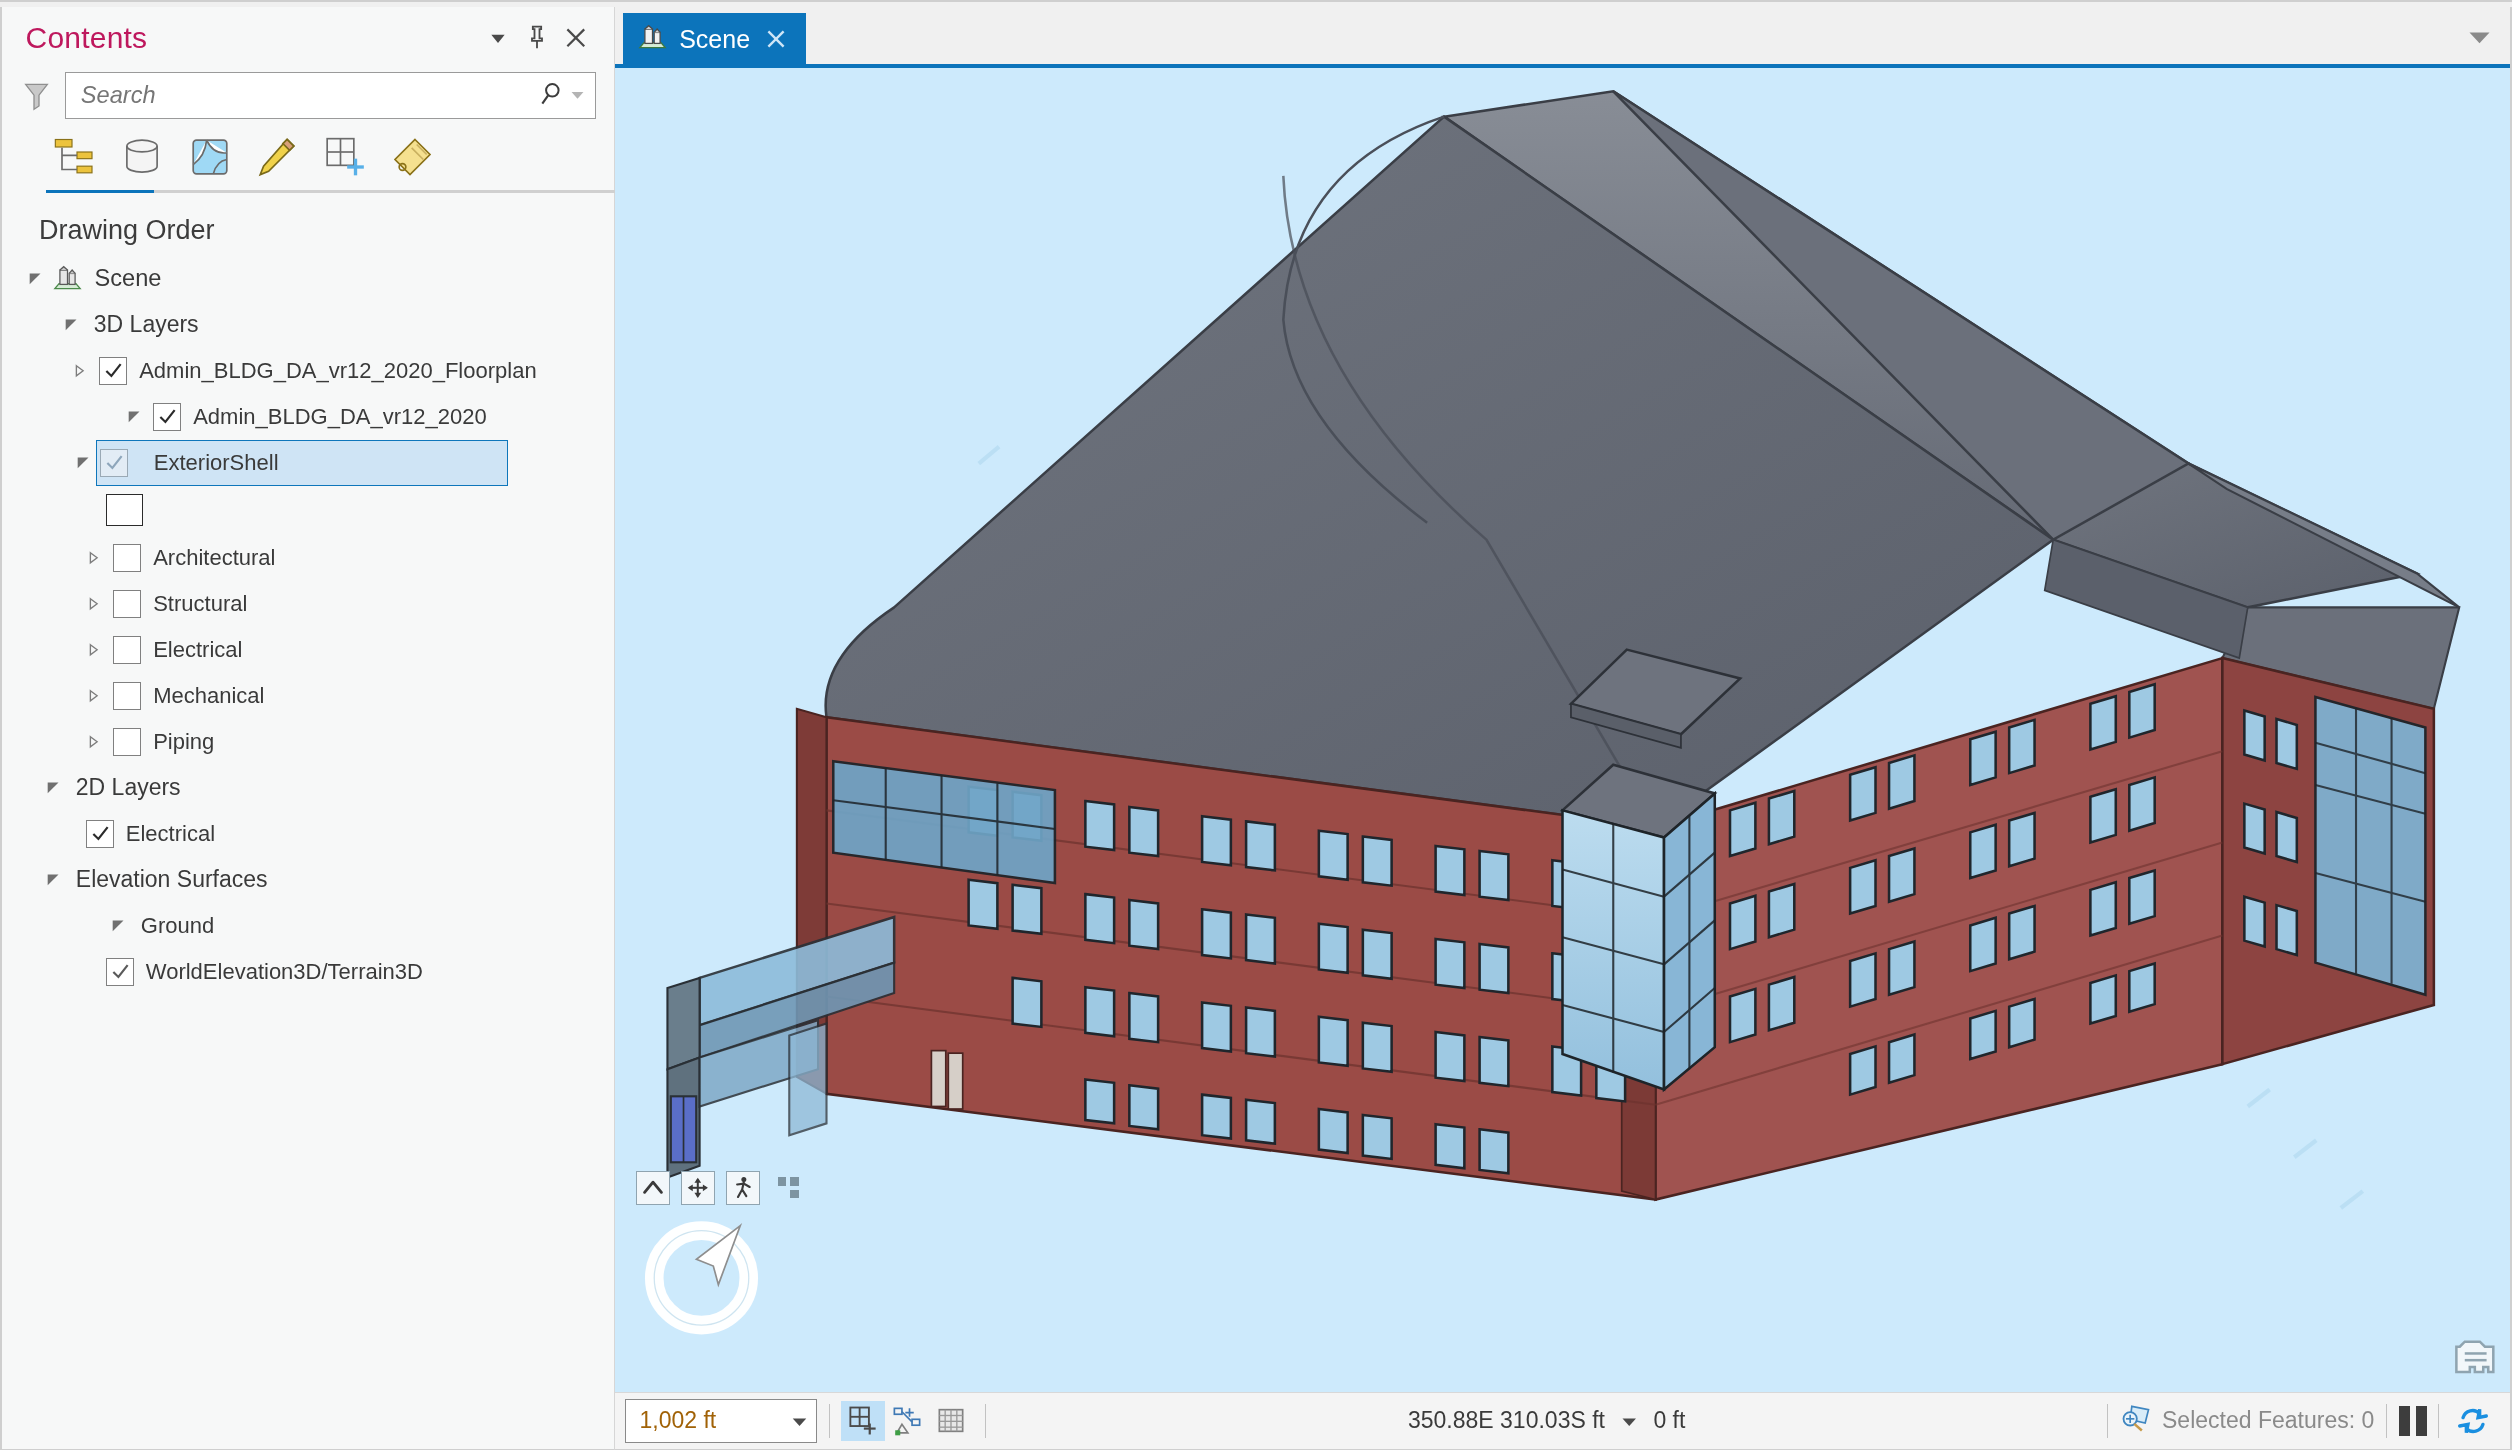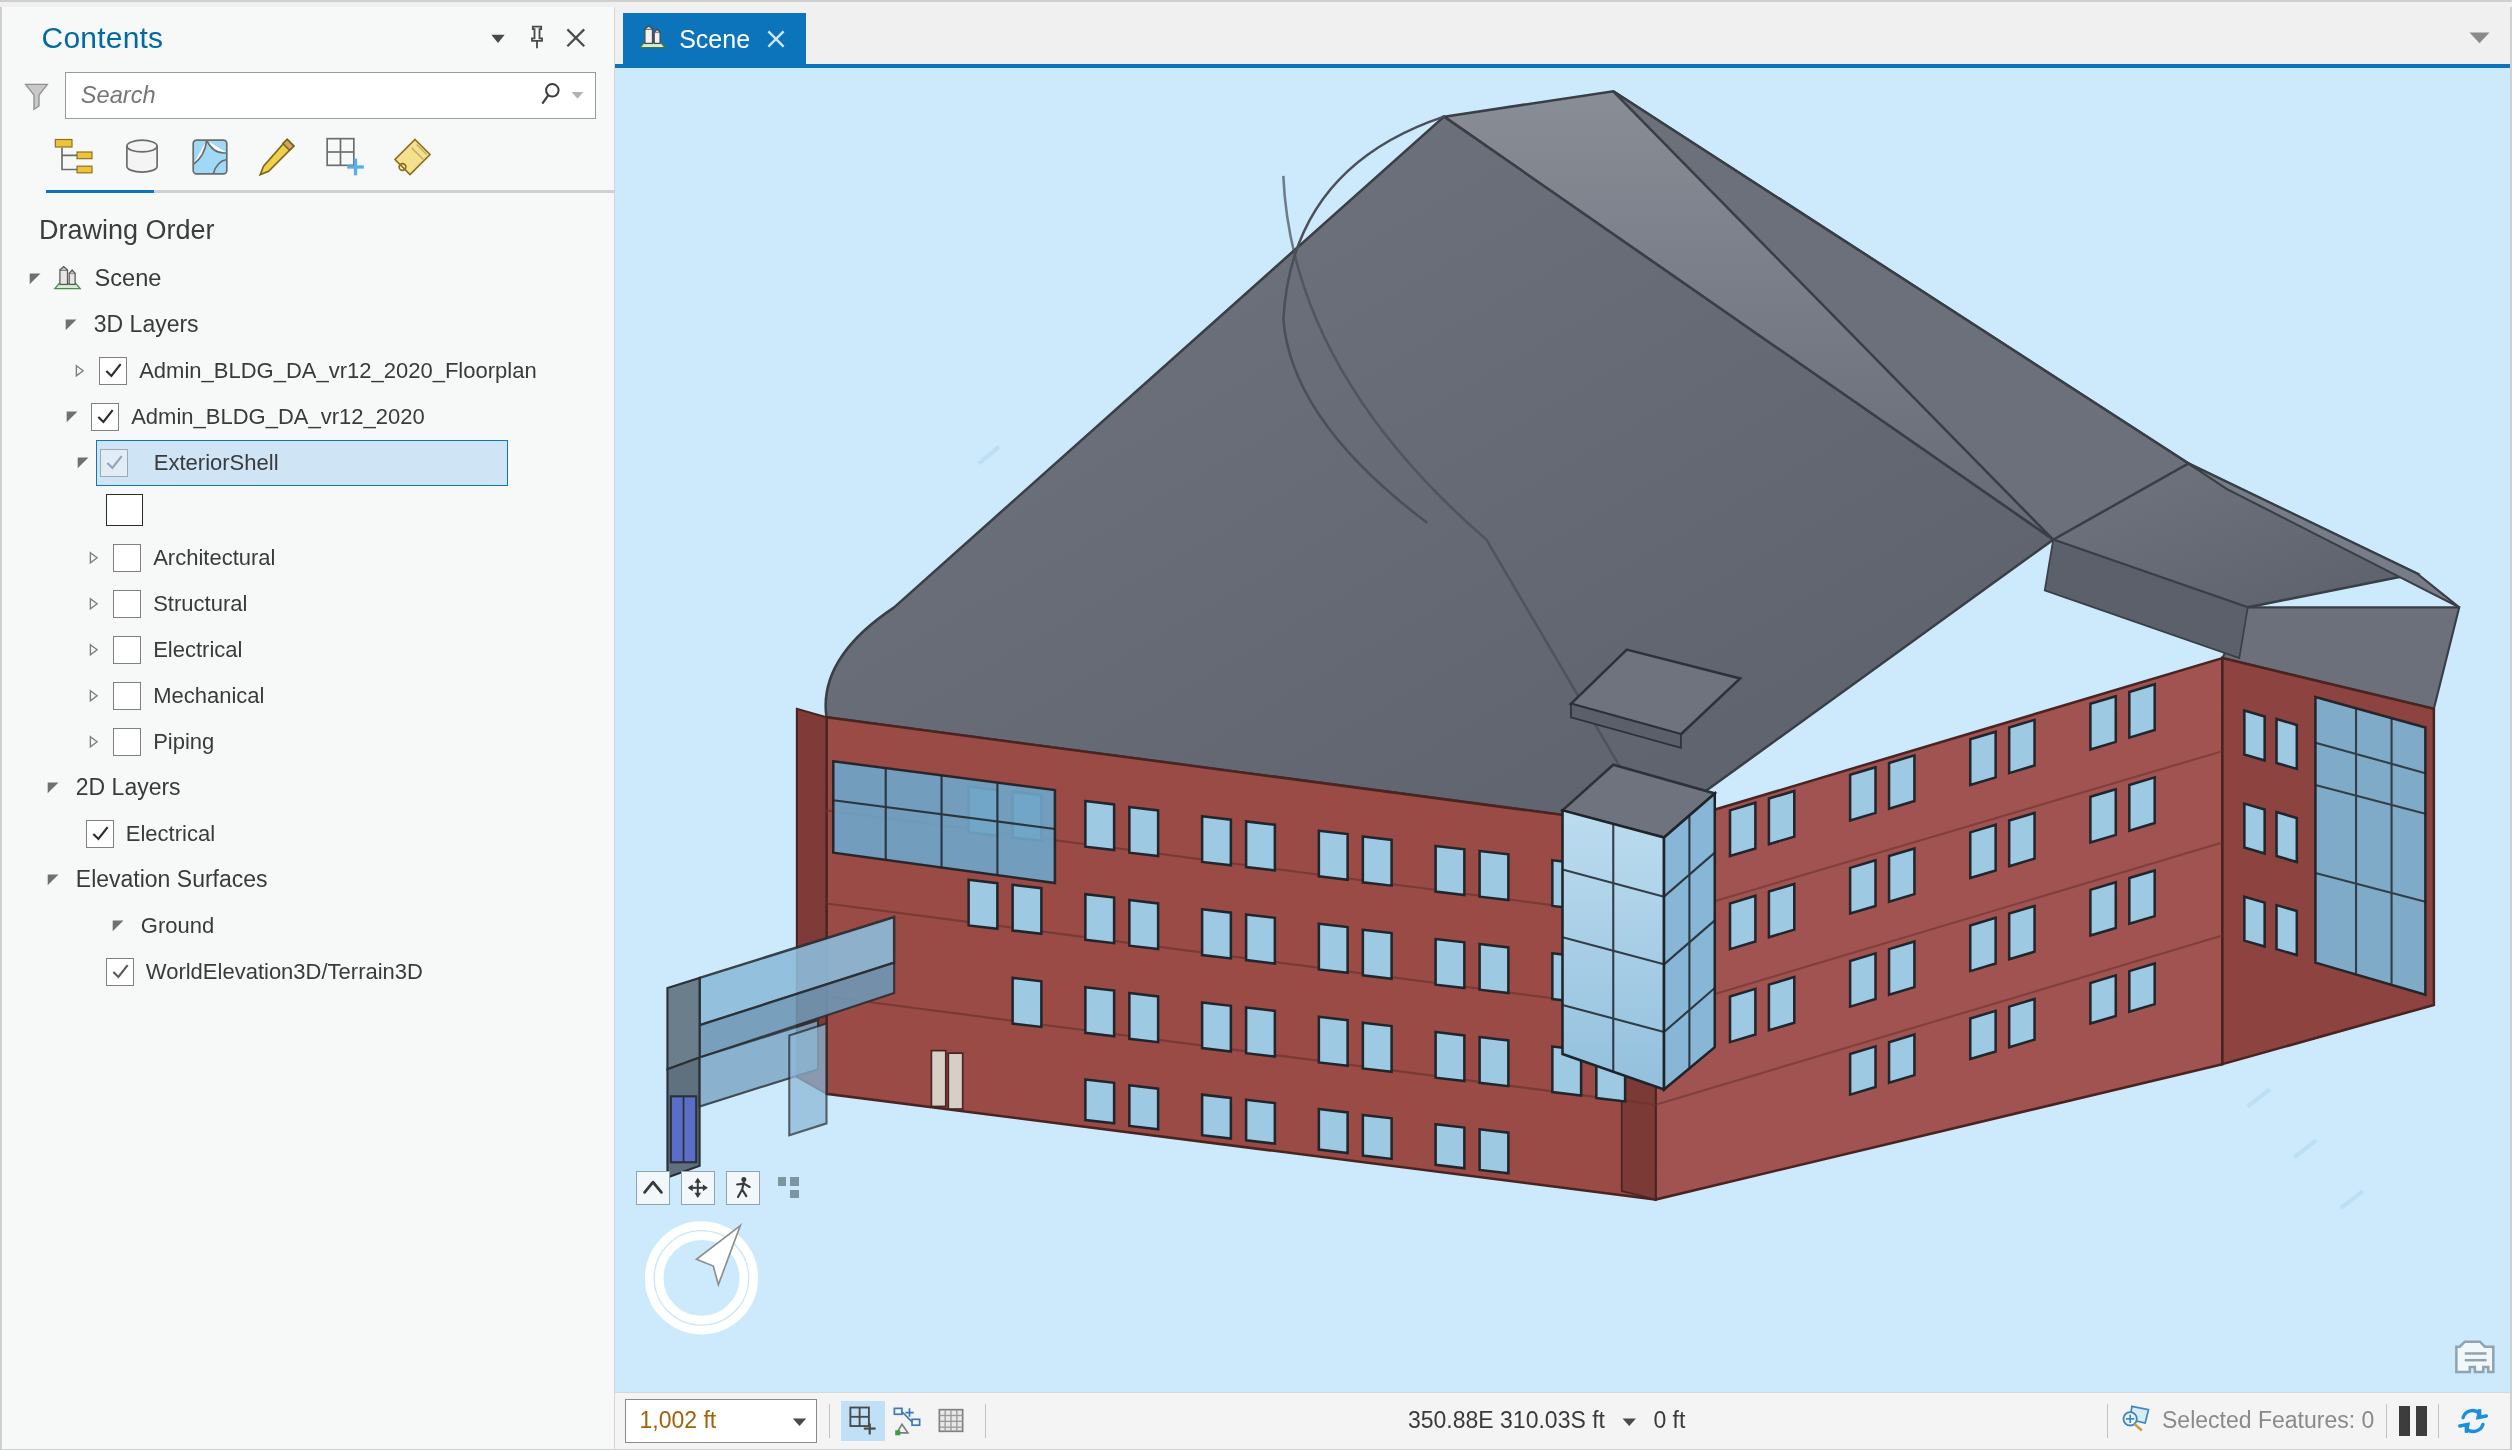--- a/index.html
+++ b/index.html
@@ -29,21 +29,21 @@
     background:#f7f8f8;
     border-right:0.8px solid #d6d6d6;
     border-left:2.5px solid #cfcfcf;
     border-bottom:2.5px solid #cfcfcf;
     position:relative;
     flex:0 0 615px;
   }
   .pane-header {
     height:62px; display:flex; align-items:center; padding:0 18.5px 0 23.6px;
   }
-  .pane-title { font-size:30px; color:#0369a1; letter-spacing:0.2px; flex:1; font-weight:400;margin-left:16px; }
+  .pane-title { font-size:30px; color:#be185d; letter-spacing:0.2px; flex:1; font-weight:400; }
   .hdr-btn { width:39px; height:39px; display:flex; align-items:center; justify-content:center; color:#5a5a5a; }
   .hdr-btn svg { display:block; }
 
   .search-row { display:flex; align-items:center; padding:3.4px 18.5px 0 17px; gap:11.8px; }
   .filter-icon { width:34px; height:37px; display:flex; align-items:center; justify-content:center; }
   .search-box {
     flex:1; height:47px; background:#ffffff; border:0.8px solid #9a9a9a;
     display:flex; align-items:center; padding:0 8.4px 0 15px;
   }
   .search-box input {
@@ -262,21 +262,21 @@
               </svg>
           </div>
           <div class="cbx" style="margin-left:8.4px;">
             <svg width="21" height="21" viewBox="0 0 25 25">
                 <path d="M4 13 L10 19 L21 5" fill="none" stroke="#2b2b2b" stroke-width="2.6"></path>
               </svg>
           </div>
           <div class="tlabel">Admin_BLDG_DA_vr12_2020_Floorplan</div>
         </div>
 
-        <div class="trow" style="padding-left:59px;">
+        <div class="trow" style="padding-left:105px;margin-left:16px;">
           <div class="expander">
             <svg width="15" height="15" viewBox="0 0 18 18">
                 <path d="M2 3 L15 3 L2 16 Z" fill="#707070"></path>
               </svg>
           </div>
           <div class="cbx" style="margin-left:8.4px;">
             <svg width="21" height="21" viewBox="0 0 25 25">
                 <path d="M4 13 L10 19 L21 5" fill="none" stroke="#2b2b2b" stroke-width="2.6"></path>
               </svg>
           </div>

